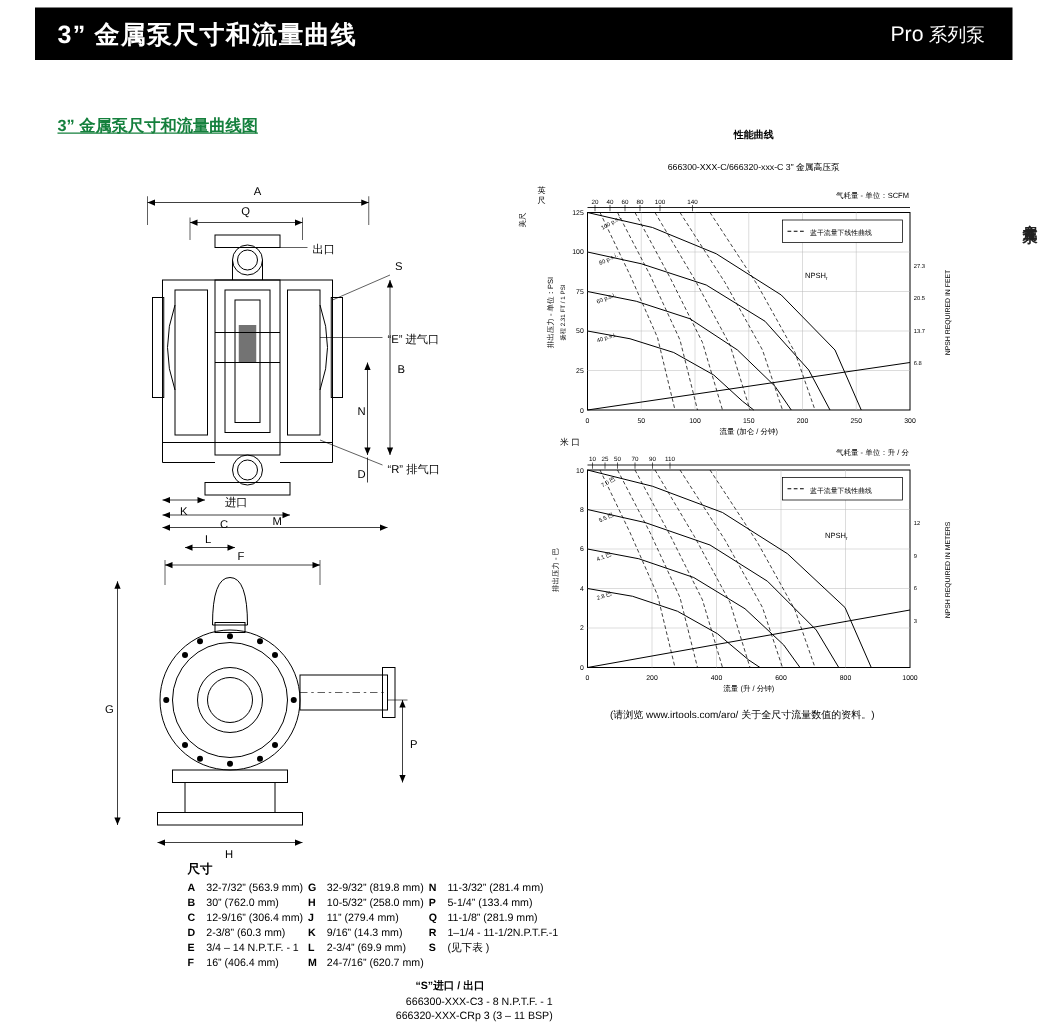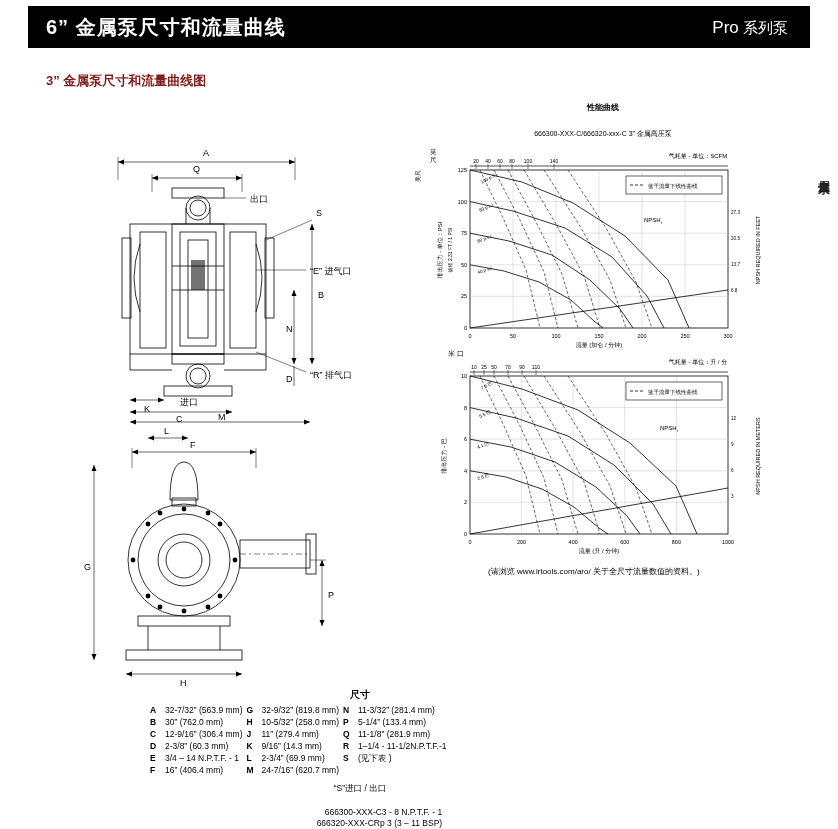--- a/index.html
+++ b/index.html
@@ -21,47 +21,47 @@
   }
   .header-right .pro{font-size:17px;}
   
   .side-tab{
     position:absolute;right:6px;top:170px;width:20px;
     font-size:12px;font-weight:bold;letter-spacing:2px;
     writing-mode:vertical-rl;text-orientation:upright;color:#222;
   }
   
   .section-title{
-    position:absolute;left:46px;top:72px;font-size:13px;font-weight:bold;color:#7f1d1d;
+    position:absolute;left:46px;top:92px;font-size:13px;font-weight:bold;color:#15803d;text-decoration:underline;
   }
   
   .drawing{position:absolute;left:60px;top:120px;width:360px;height:560px;}
   .chart-area{position:absolute;left:408px;top:100px;width:390px;height:500px;}
   .dims{position:absolute;left:150px;top:688px;width:420px;}
-  .dims-title{text-align:center;font-size:10px;font-weight:bold;margin-bottom:3px;}
+  .dims-title{font-size:10px;font-weight:bold;margin-bottom:3px;}
   table.dimtbl{border-collapse:collapse;font-size:8.5px;}
   table.dimtbl td{padding:0 4px 1px 0;white-space:nowrap;line-height:11px;}
   td.key{font-weight:bold;width:11px;}
   .s-block{margin-top:6px;font-size:8.5px;text-align:center;}
-  .s-title{font-weight:normal;margin-bottom:12px;}
+  .s-title{font-weight:bold;margin-bottom:1px;}
   .s-rows{display:inline-block;text-align:right;}
   .s-row{line-height:11px;}
   .s-row .model{display:inline-block;width:96px;}
   .note-link{
     position:absolute;left:488px;top:566px;font-size:8px;color:#000;
   }
   
   svg{display:block;}
   text{font-family:"Liberation Sans", sans-serif;}
 </style>
 </head>
 <body>
 
 <div class="header-bar">
-  <div class="header-title">6” 金属泵尺寸和流量曲线</div>
+  <div class="header-title">3” 金属泵尺寸和流量曲线</div>
   <div class="header-right">
     <span class="pro">Pro</span><span> 系列泵</span>
   </div>
 </div>
 
 <div class="side-tab">金属泵</div>
 
 <div class="section-title">3” 金属泵尺寸和流量曲线图</div>
 
 <div class="drawing">

